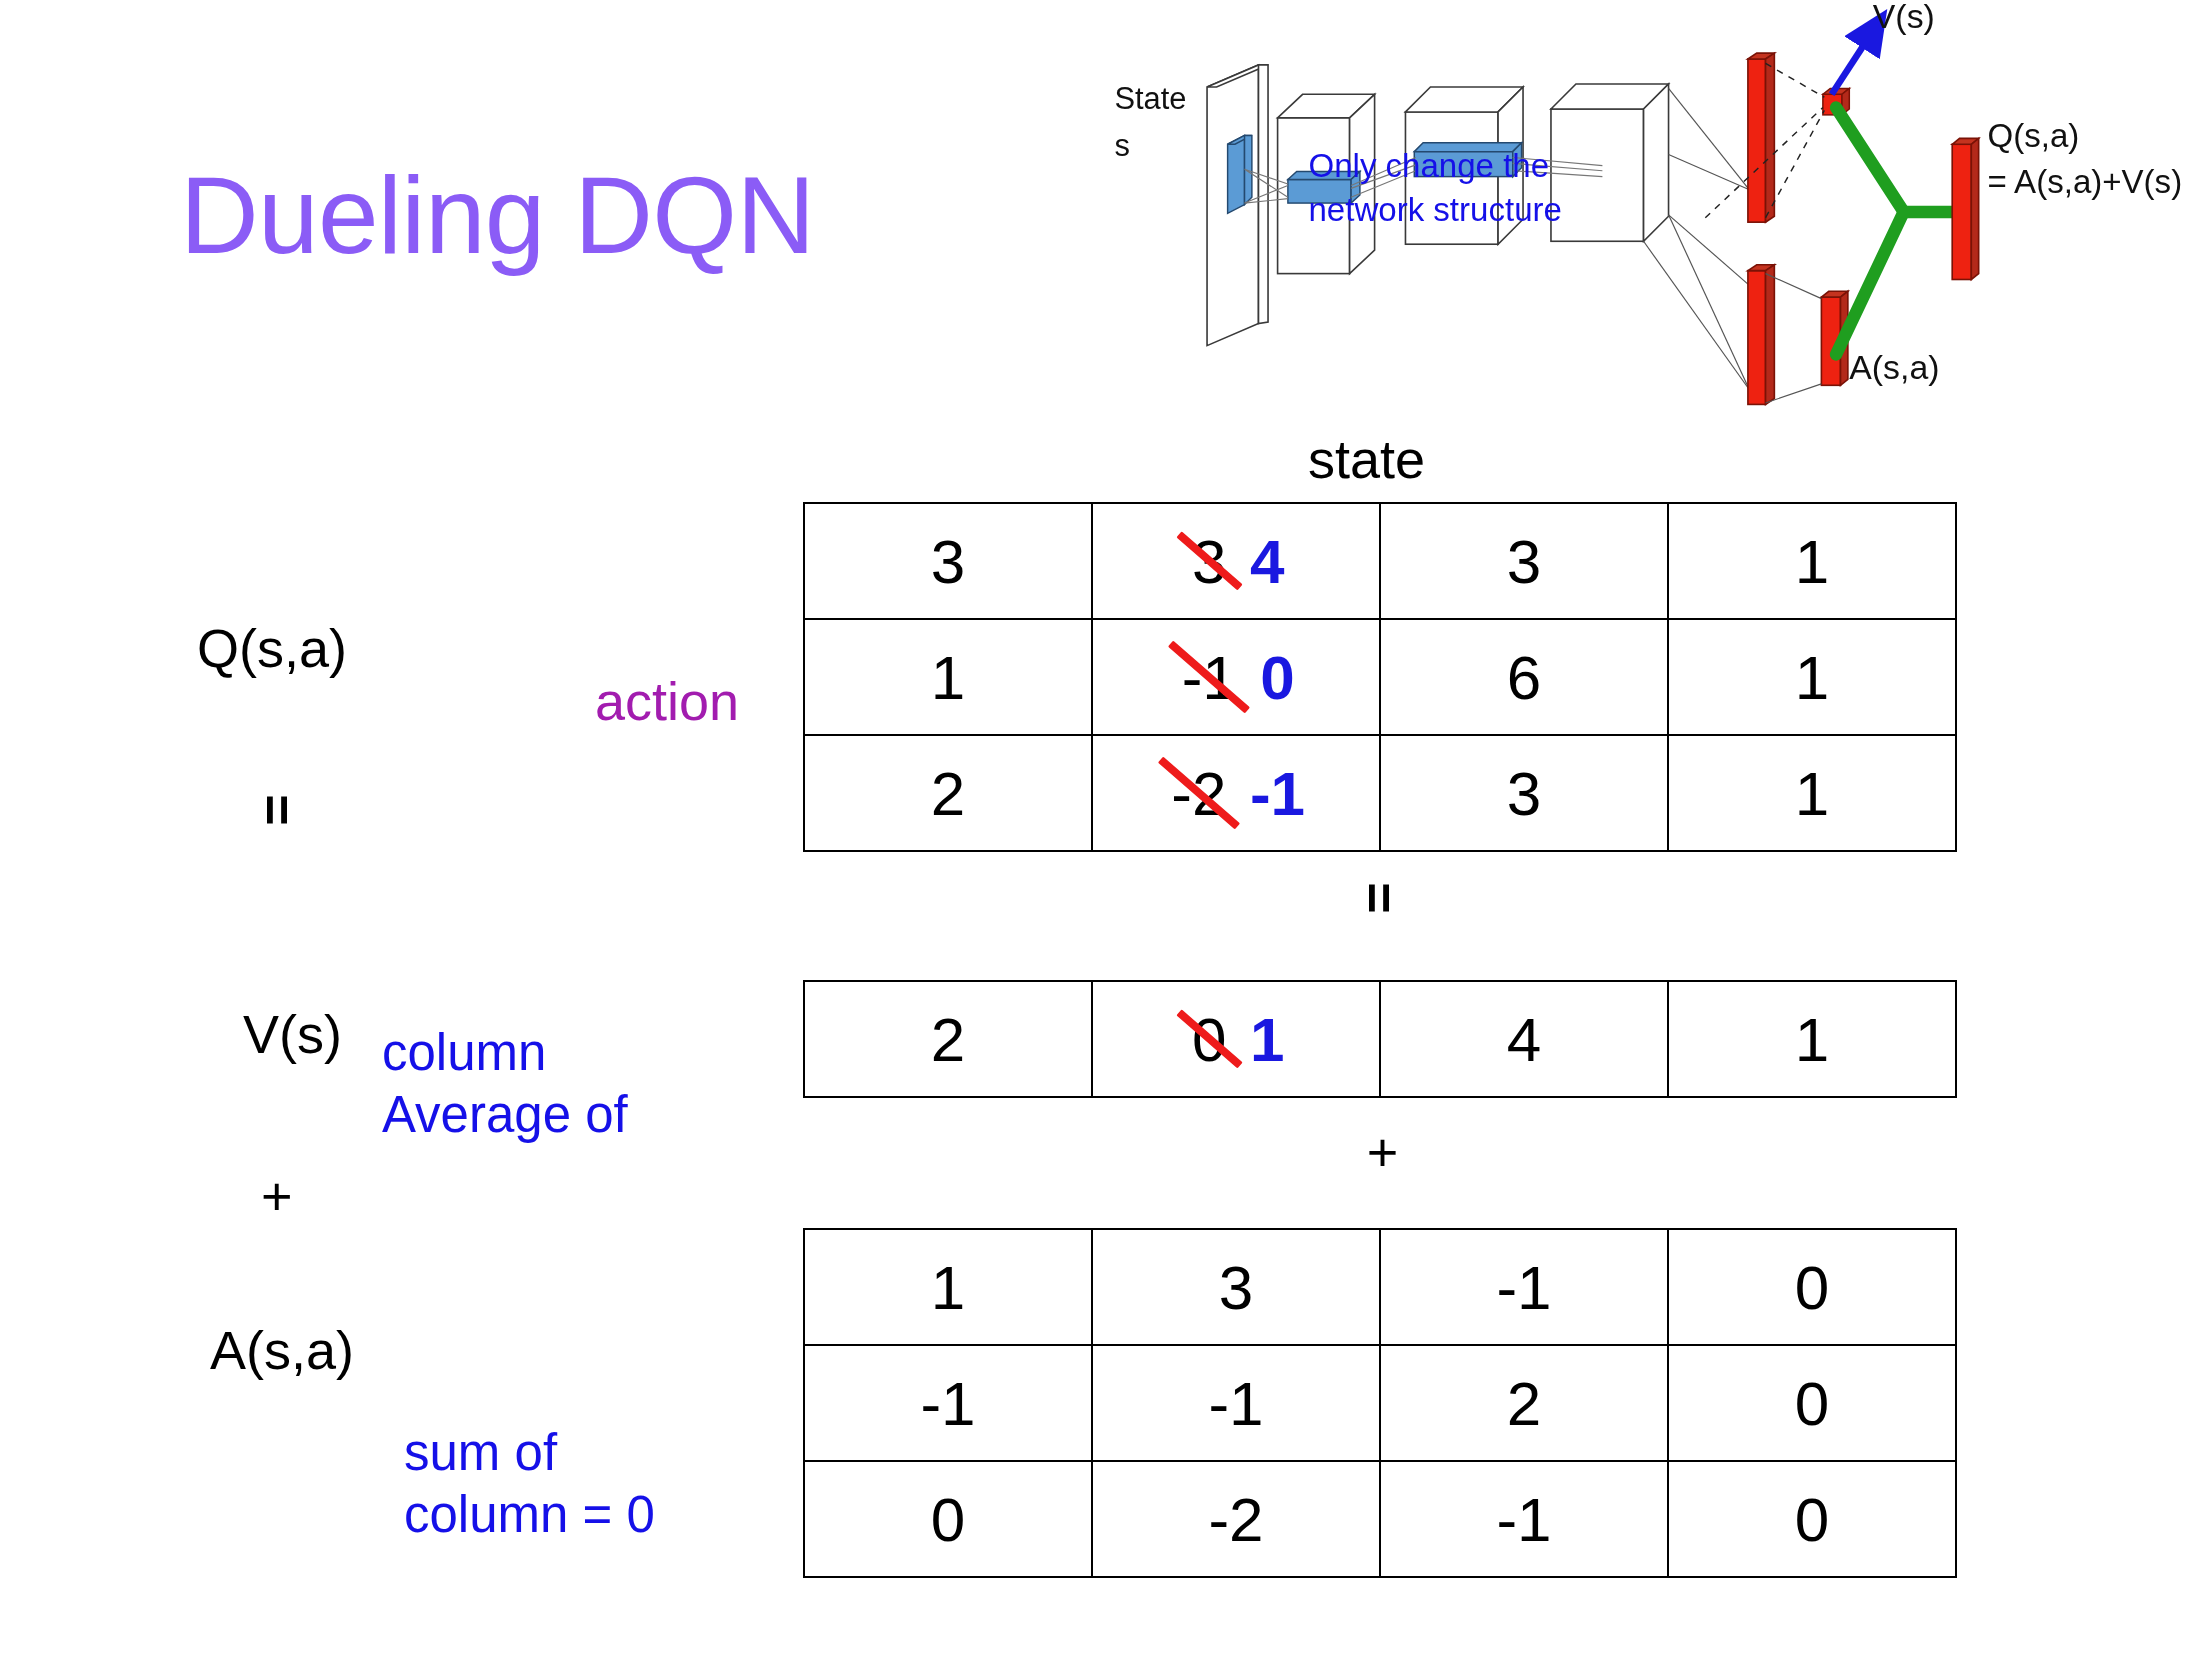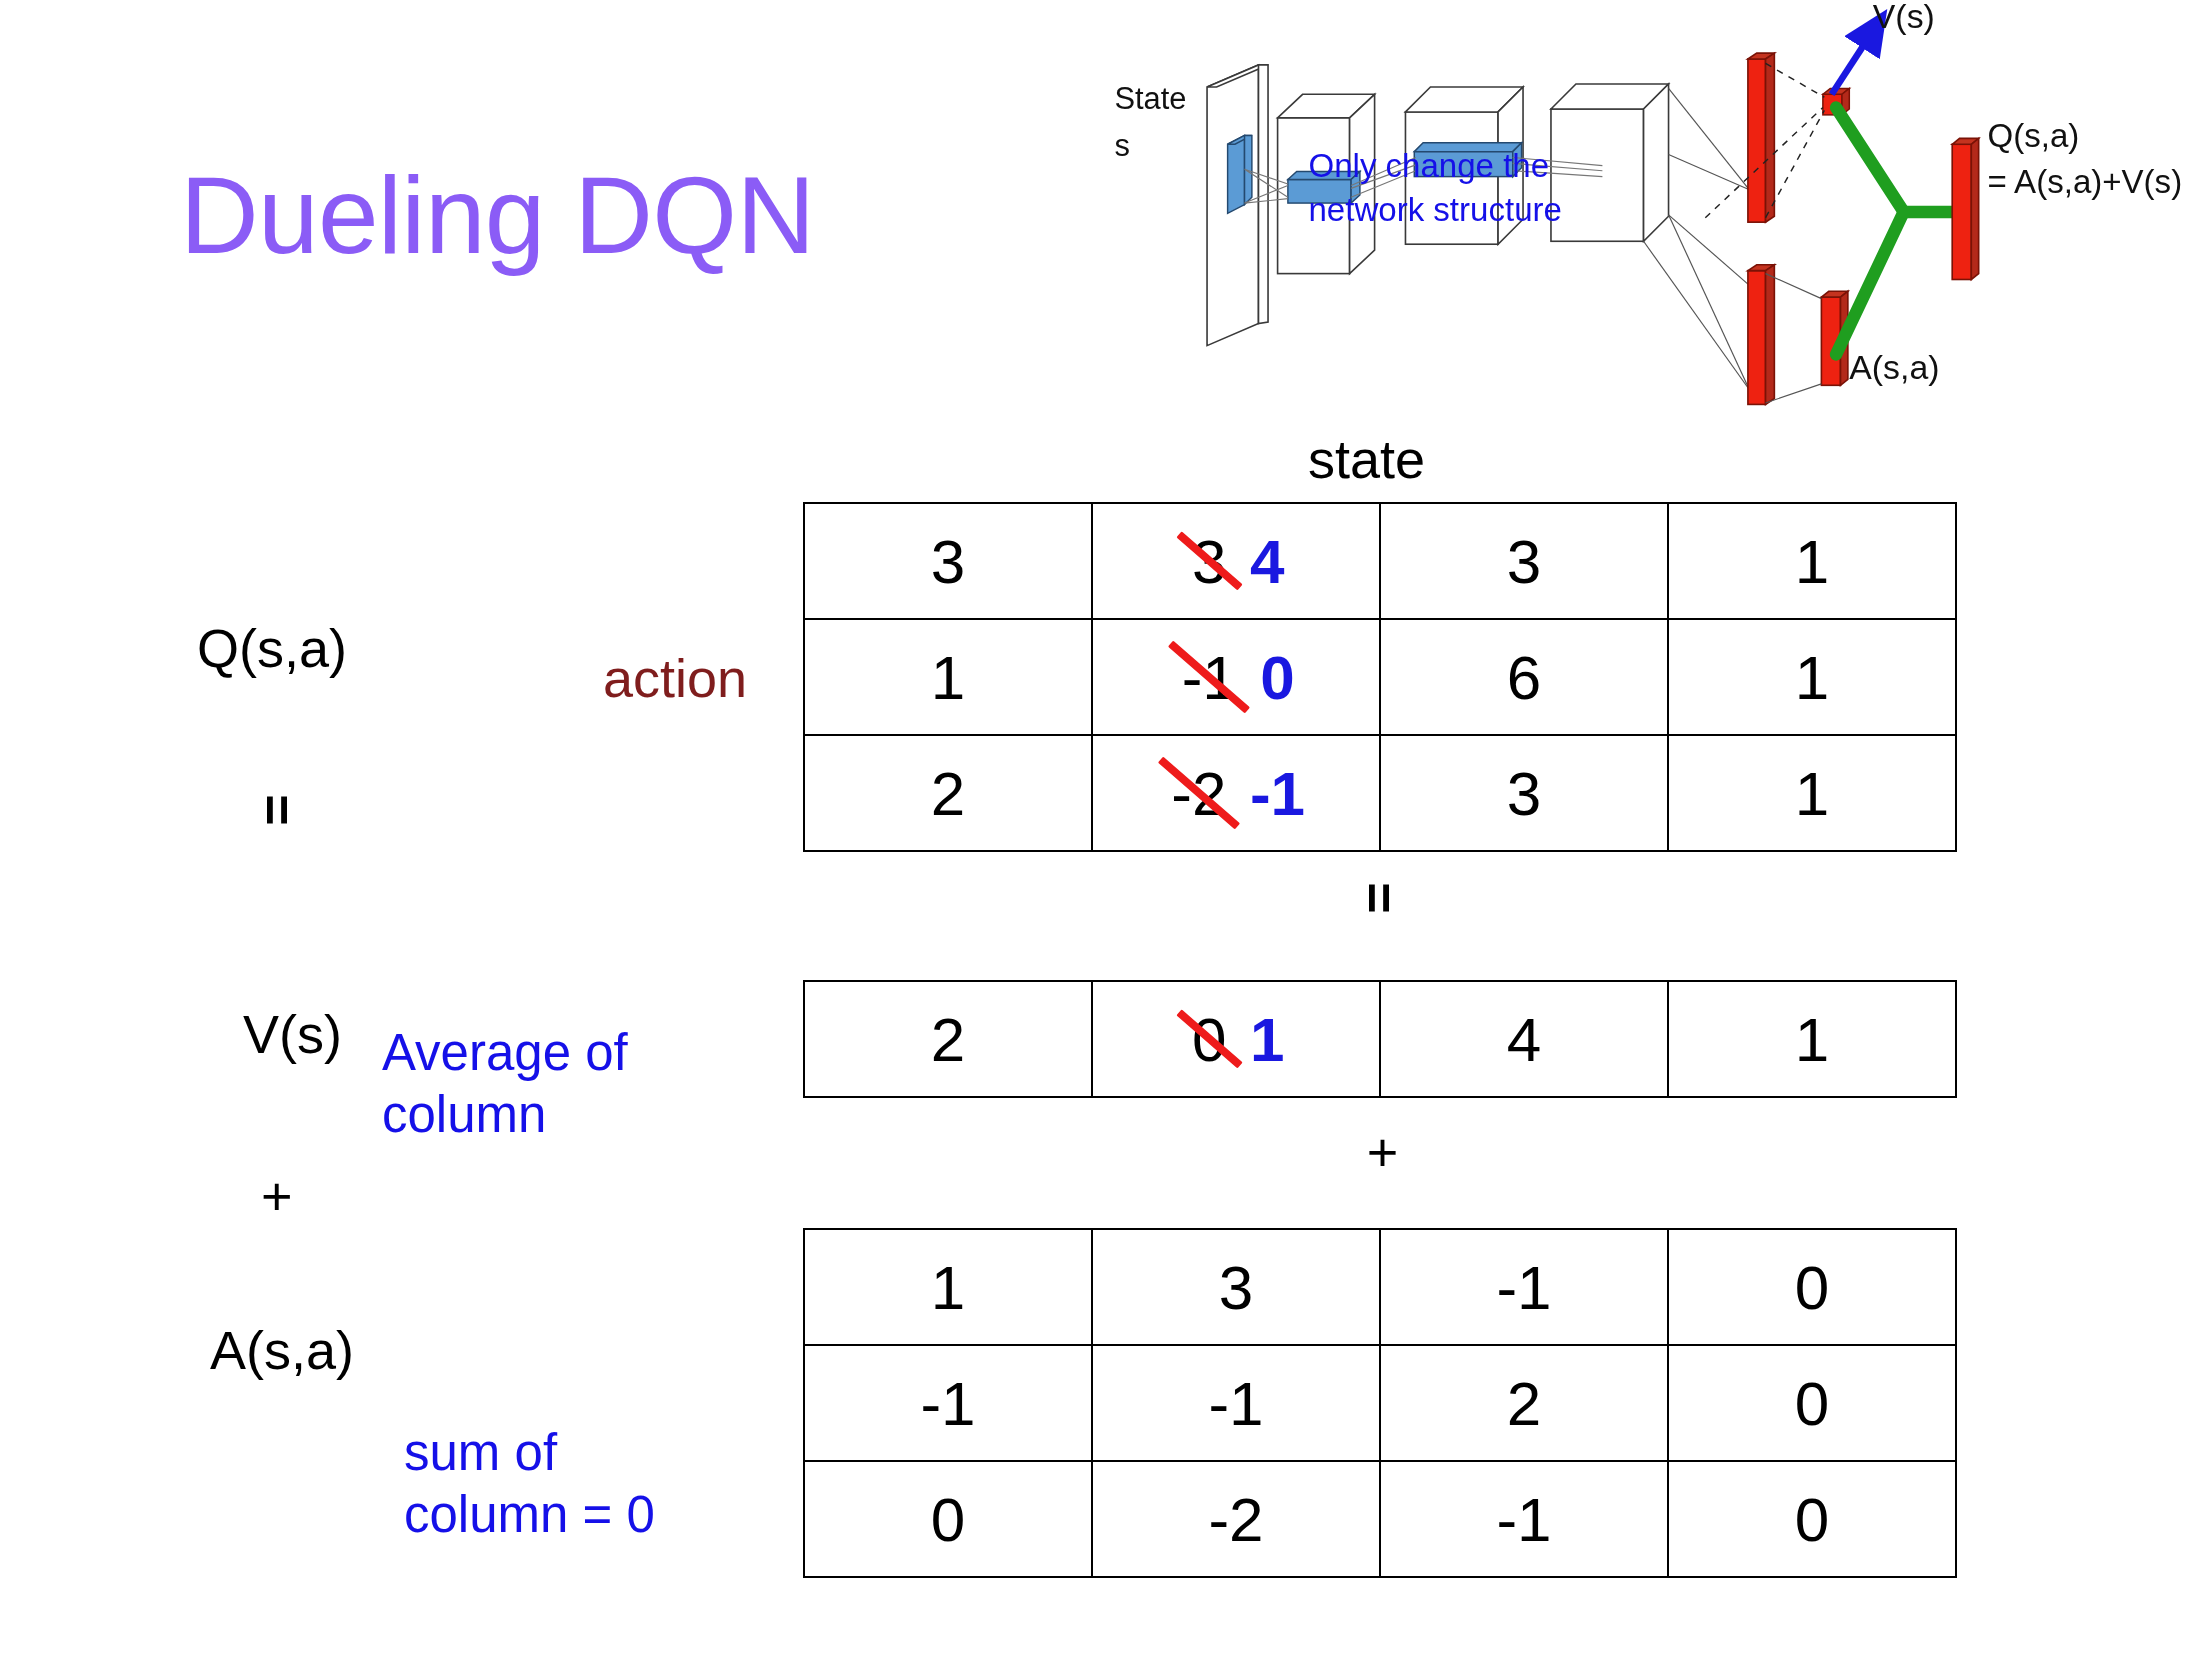--- a/index.html
+++ b/index.html
@@ -32,21 +32,21 @@
     transform:rotate(90deg);transform-origin:center center;font-weight:700;
   }
 
   #label-q{left:197px;top:621px;}
   #label-eq1{left:234px;top:783px;width:88px;text-align:center;}
   #label-v{left:243px;top:1007px;}
   #label-avg{left:382px;top:1022px;}
   #label-plus1{left:261px;top:1169px;}
   #label-a{left:210px;top:1323px;}
   #label-sum{left:382px;top:1422px;margin-left:22px;}
-  #label-action{left:595px;top:647px;font-size:54px;color:#7f1d1d;white-space:nowrap;margin-left:8px;}
+  #label-action{left:595px;top:670px;font-size:54px;color:#a21caf;white-space:nowrap;}
   #label-state{left:1308px;top:428px;font-size:54px;color:#000;white-space:nowrap;}
 
   #op-eq2{left:1336px;top:871px;width:88px;text-align:center;}
   #op-plus2{left:1342px;top:1125px;width:81px;text-align:center;}
 
   
   .grid{position:absolute;border-collapse:collapse;table-layout:fixed;}
   .grid td{
     border:2.2px solid #000;
     width:286px;height:114px;
@@ -197,22 +197,22 @@
   <text class="diag-label" x="1224" y="200" font-size="45">Q(s,a)</text>
   <text class="diag-label" x="1224" y="262" font-size="45">= A(s,a)+V(s)</text>
 </svg>
 </div>
 
 <div class="abs lbl" id="label-q">Q(s,a)</div>
 <div class="abs eqsym" id="label-eq1">=</div>
 <div class="abs lbl" id="label-v">V(s)</div>
 
 <div class="abs lbl-blue" id="label-avg">
+  <div>column</div>
   <div>Average of</div>
-  <div>column</div>
 </div>
 
 <div class="abs opsym" id="label-plus1">+</div>
 <div class="abs lbl" id="label-a">A(s,a)</div>
 
 <div class="abs lbl-blue" id="label-sum">
   <div>sum of</div>
   <div>column = 0</div>
 </div>
 

